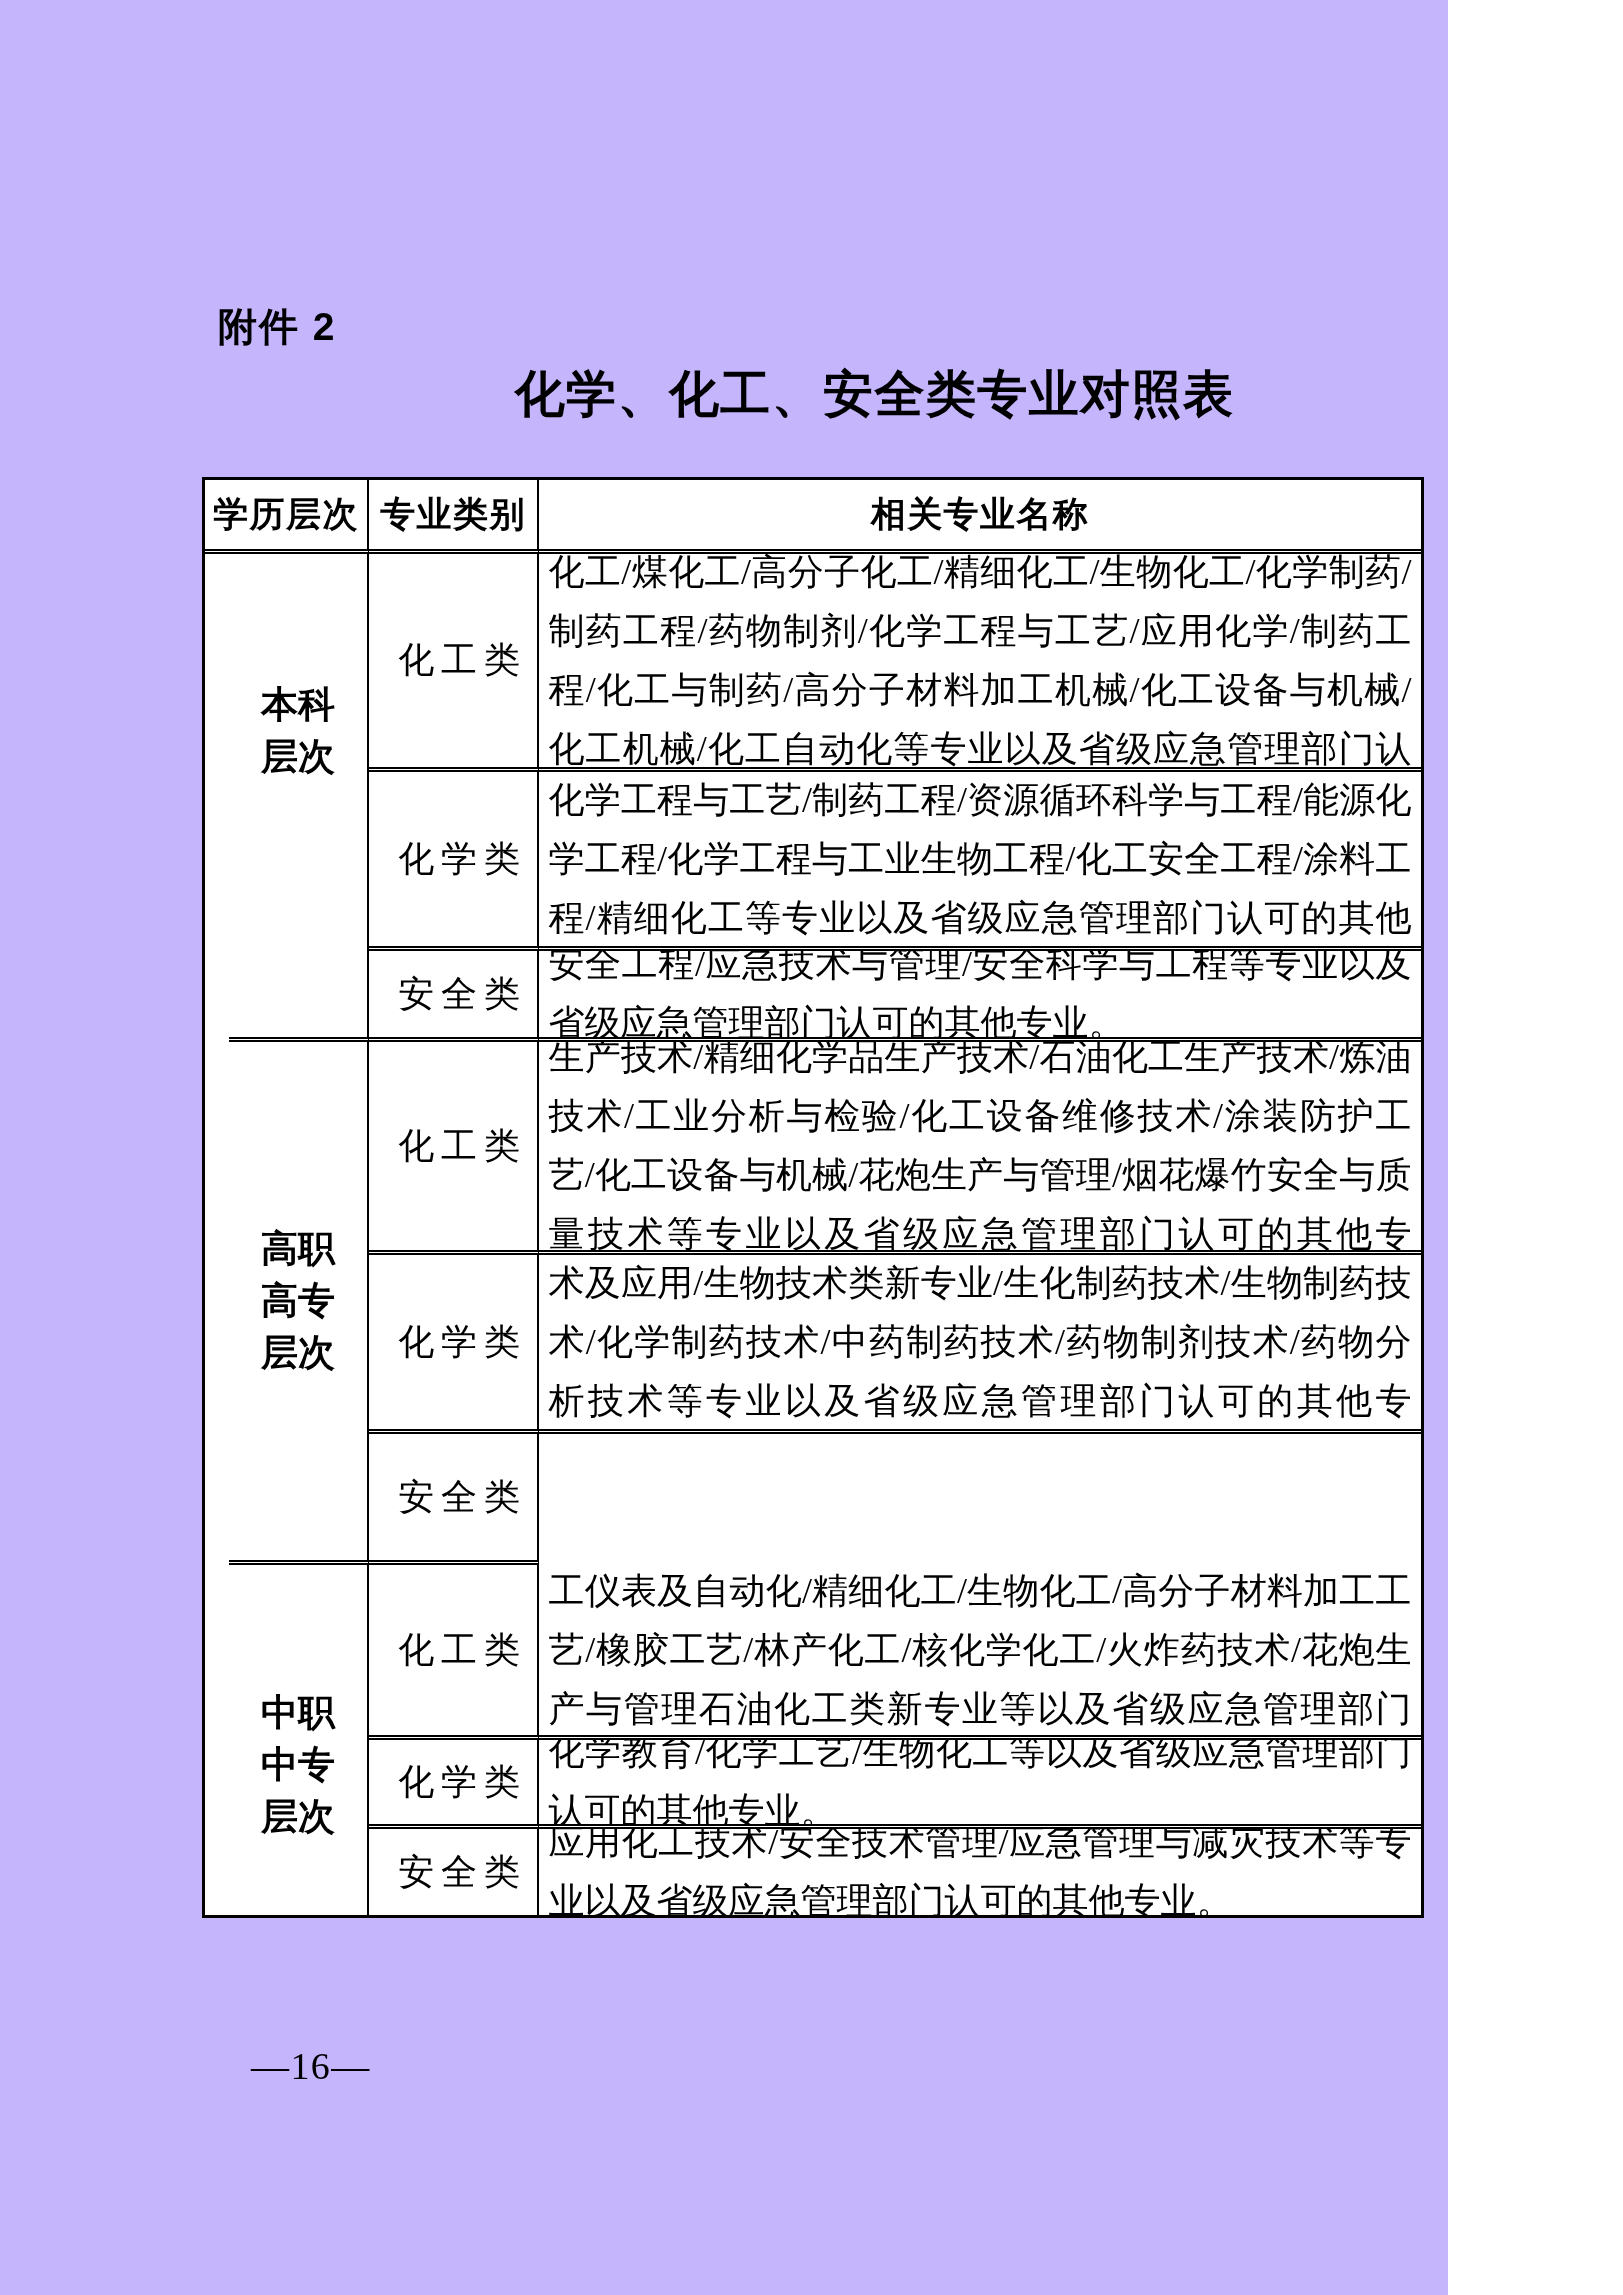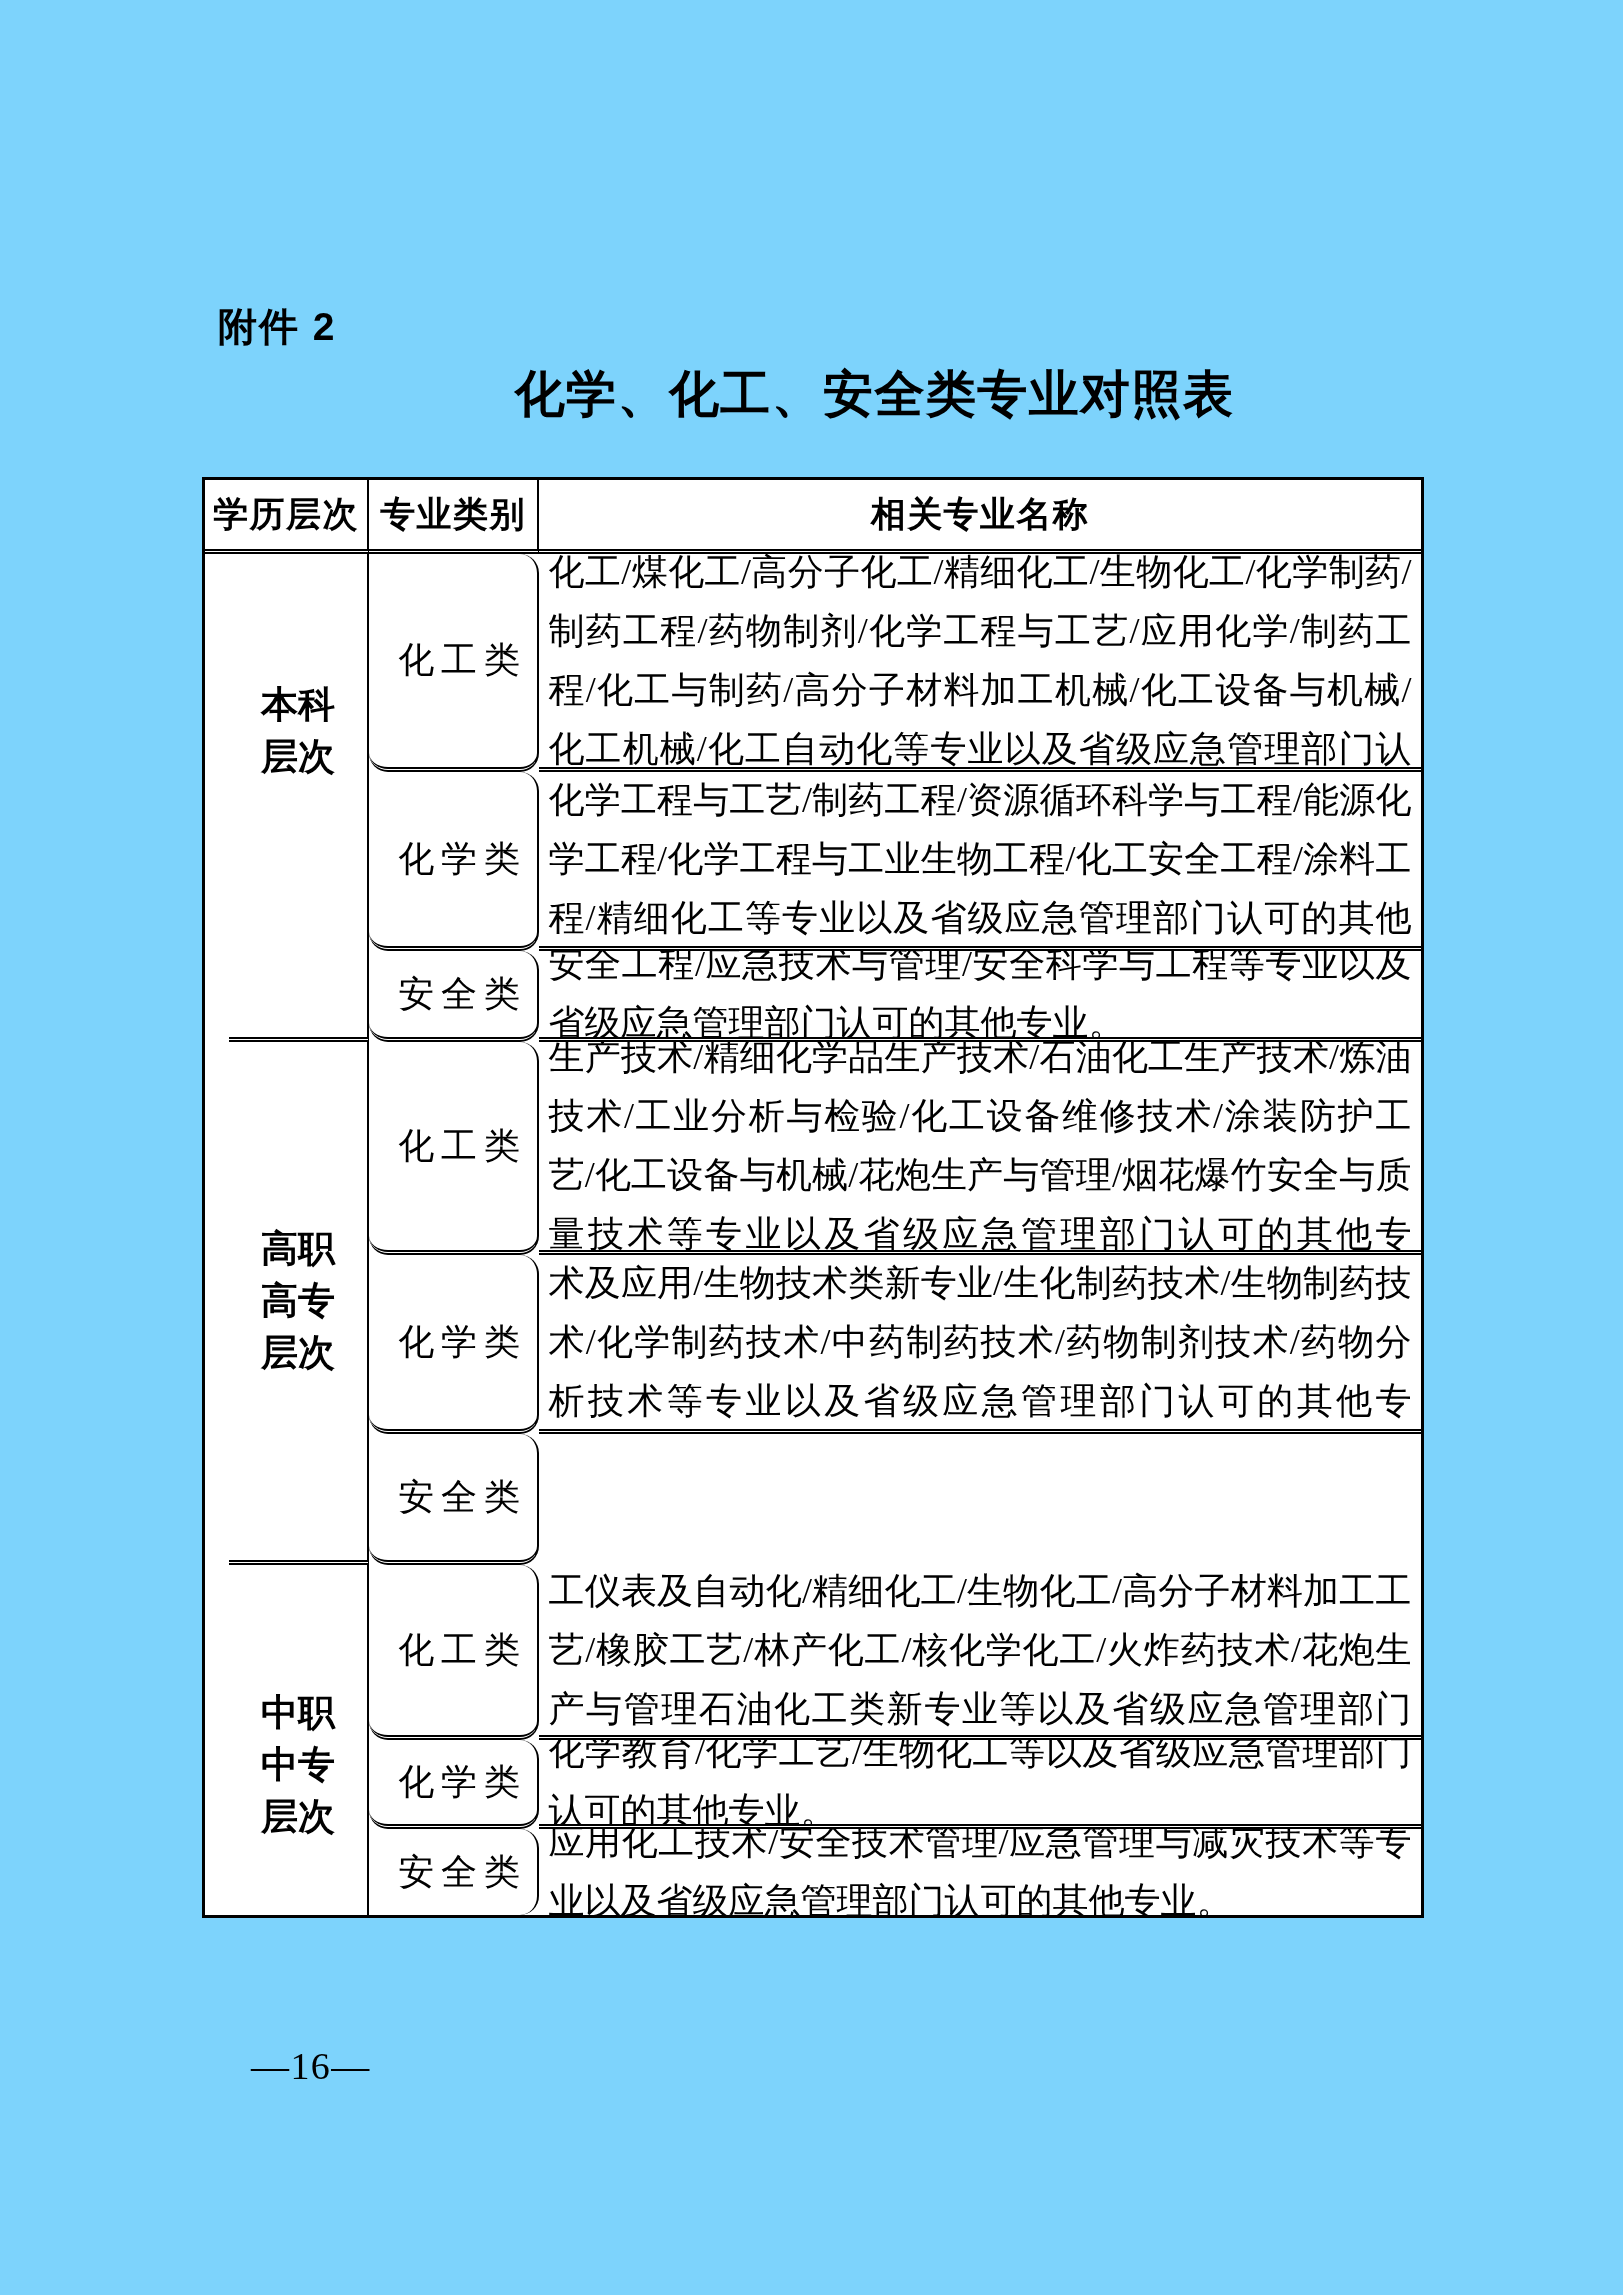--- a/index.html
+++ b/index.html
@@ -2,23 +2,23 @@
 <html lang="zh" style="font-size:11px"><head>
 <meta charset="utf-8">
 <style>
   html, body {
     margin: 0;
     padding: 0;
     background: #ffffff;
   }
   .page {
     position: relative;
-    width: 1623px;
+    width: 1448px;
     height: 2295px;
-    background: #7dd3fc;
+    background: #c4b5fd;
     color: #000;
     overflow: hidden;
   }
   .attachment {
     position: absolute;
     left: 218px;
     top: 300px;
     font-family: "Liberation Sans", "DejaVu Sans", sans-serif;
     font-weight: 700;
     font-size: 39px;
@@ -79,21 +79,20 @@
   .level-text { white-space: pre-line; }
   .g1 .level-text { margin-bottom: 130px; }
   .g3 .level-text { margin-top: 49px; }
 
   .cat-cell {
     justify-content: center;
     font-family: "Liberation Serif", "DejaVu Serif", serif;
     font-size: 36px;
     letter-spacing: 6.8px;
     padding-left: 19px;
-    border-radius: 19px;
   }
   .majors-cell { padding: 0 9.5px; }
   .majors-text {
     width: 100%;
     text-align: justify;
     font-family: "Liberation Serif", "DejaVu Serif", serif;
     font-size: 36px;
     line-height: 59px;
   }
 

